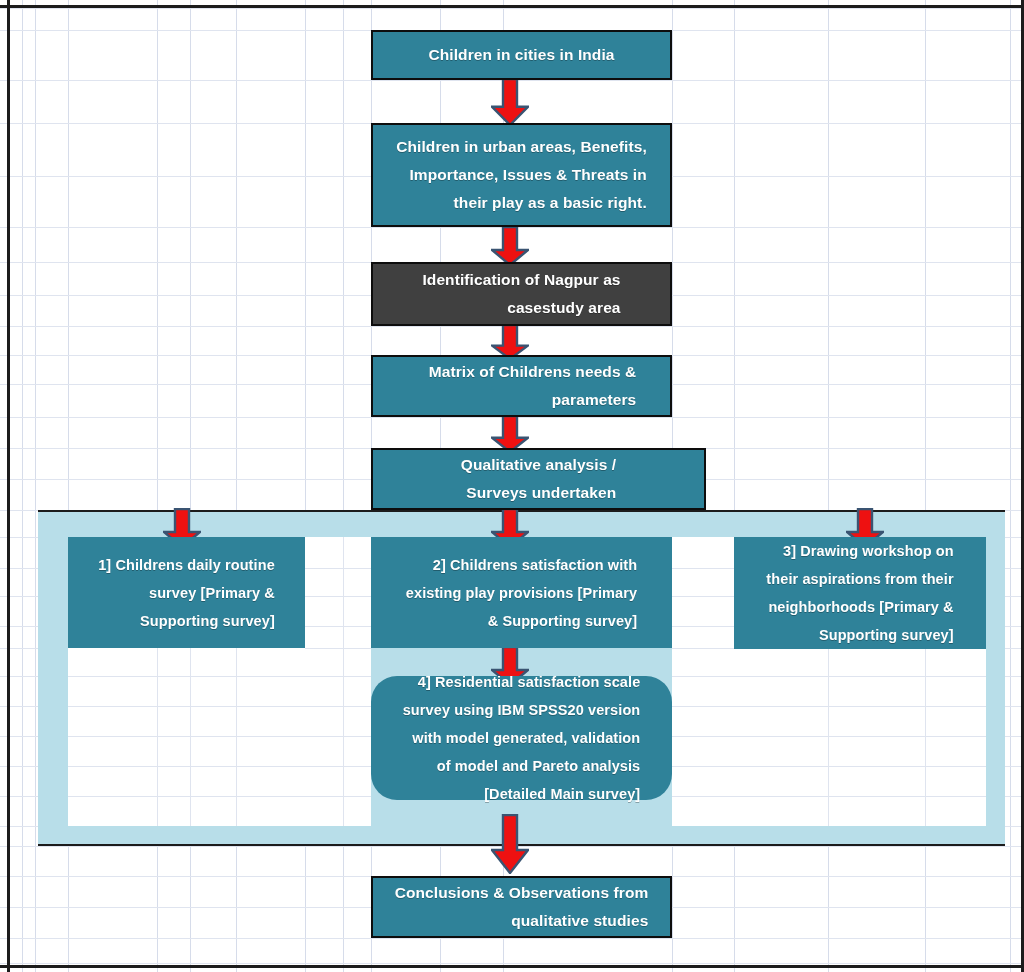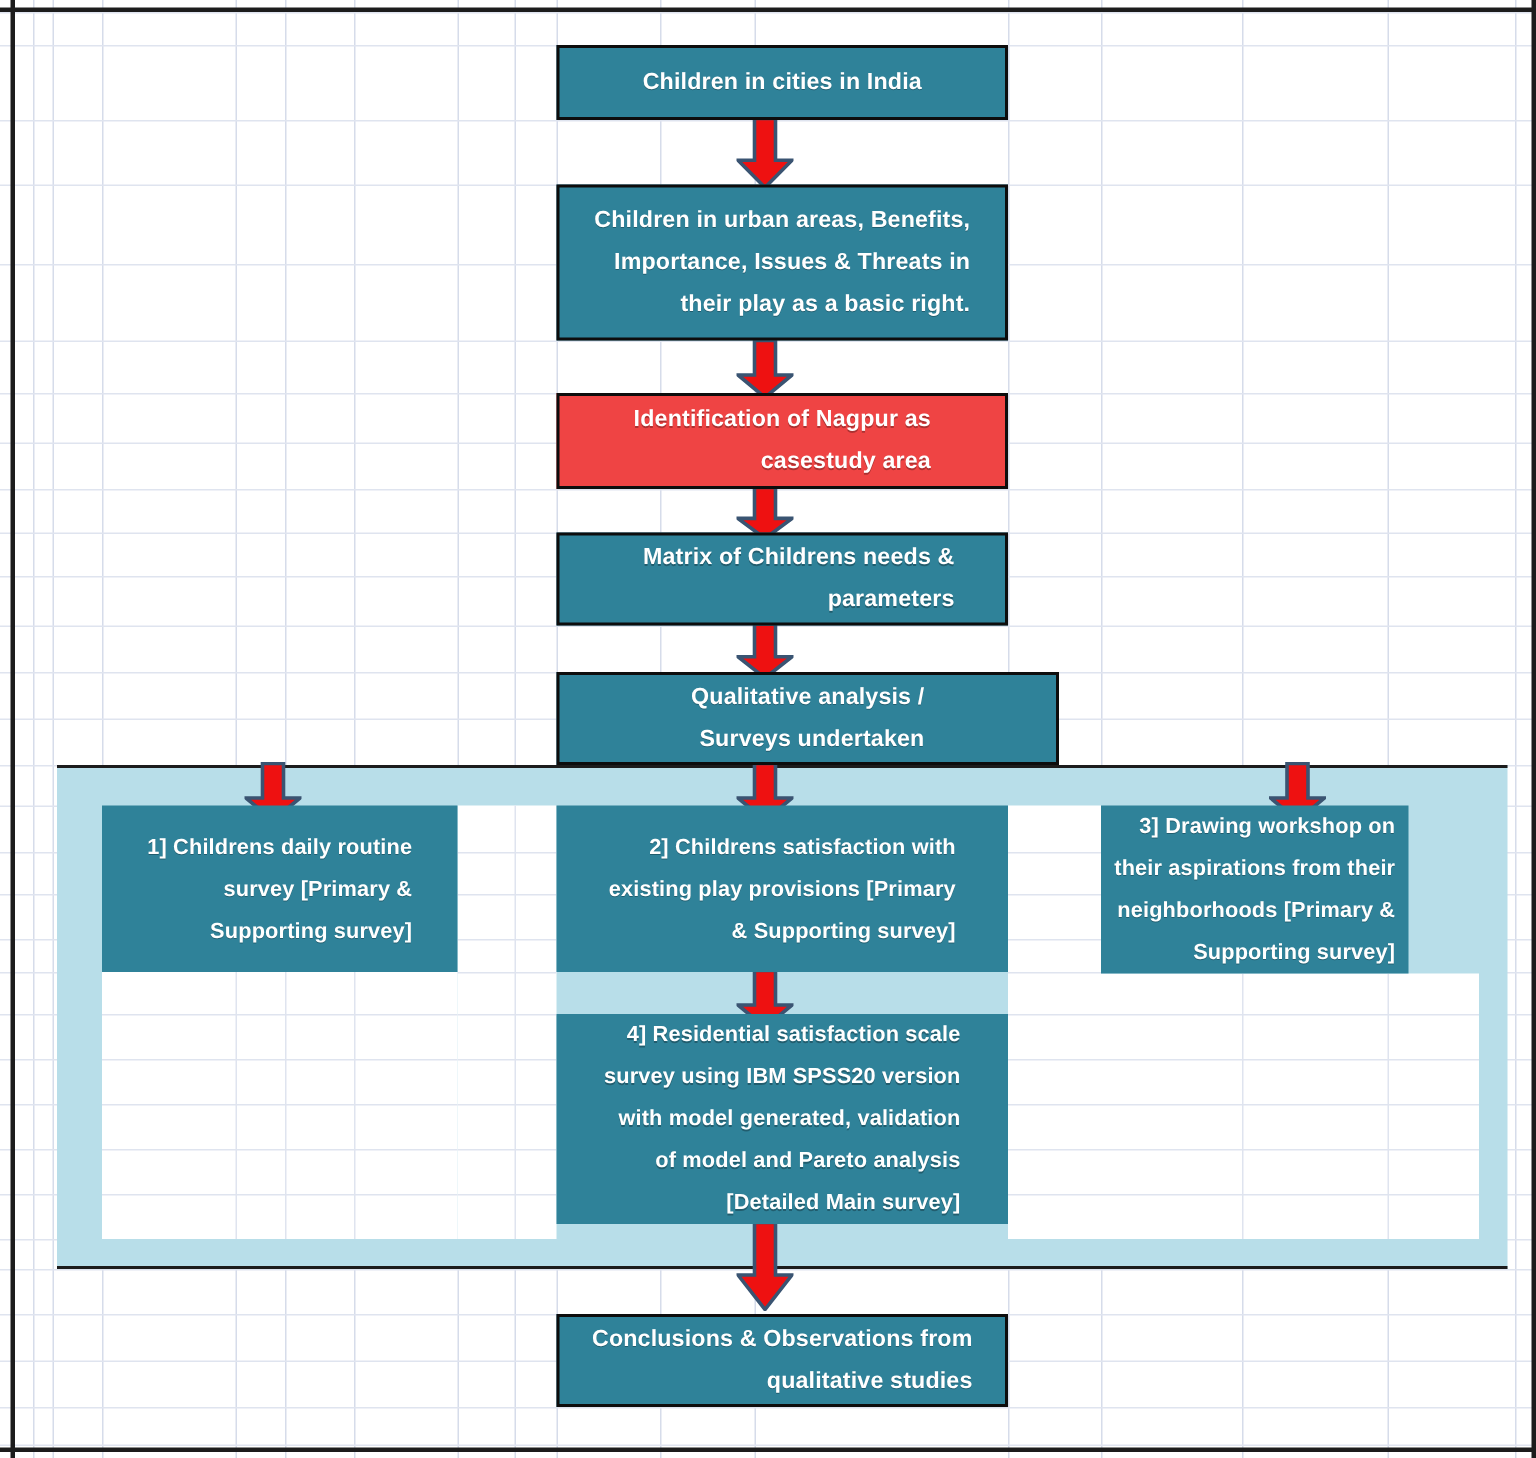--- a/index.html
+++ b/index.html
@@ -266,37 +266,37 @@
           <polygon points="12,1 26,1 26,36 37,36 19,59 1,36 12,36" fill="#ee1111" stroke="#3a5472" stroke-width="2.4" stroke-linejoin="miter"></polygon>
         </svg>
       </div>
     </div>
 
   <div id="node-layer">
       <div class="node" style="left: 371px; top: 30px; width: 301px; height: 50px; font-size: 15.5px; line-height: 26px; background: rgb(47, 130, 153);"><span>Children in cities in India</span></div>
       <div class="node" style="left: 371px; top: 123px; width: 301px; height: 104px; font-size: 15.5px; line-height: 28px; background: rgb(47, 130, 153);"><span>Children in urban areas, Benefits,
 Importance, Issues &amp; Threats in
 their play as a basic right.</span></div>
-      <div class="node" style="left: 371px; top: 262px; width: 301px; height: 64px; font-size: 15.5px; line-height: 28px; background: #ef4444;"><span>Identification of Nagpur as
+      <div class="node" style="left: 371px; top: 262px; width: 301px; height: 64px; font-size: 15.5px; line-height: 28px; background: #404040;"><span>Identification of Nagpur as
 casestudy area</span></div>
       <div class="node" style="left: 371px; top: 355px; width: 301px; height: 62px; font-size: 15.5px; line-height: 28px; background: rgb(47, 130, 153); padding-left: 28px;"><span>Matrix of  Childrens needs &amp;
 parameters</span></div>
       <div class="node" style="left: 371px; top: 448px; width: 335px; height: 62px; font-size: 15.5px; line-height: 28px; background: rgb(47, 130, 153);"><span>Qualitative analysis /
 Surveys undertaken</span></div>
       <div class="node noborder" style="left: 68px; top: 537px; width: 237px; height: 111px; font-size: 14.5px; line-height: 28px; background: rgb(47, 130, 153);"><span>1] Childrens daily routine
 survey   [Primary &amp;
 Supporting survey]</span></div>
       <div class="node noborder" style="left: 371px; top: 537px; width: 301px; height: 111px; font-size: 14.5px; line-height: 28px; background: rgb(47, 130, 153);"><span>2] Childrens satisfaction with
 existing play provisions   [Primary
 &amp; Supporting survey]</span></div>
-      <div class="node noborder" style="left: 734px; top: 537px; width: 205px; height: 112px; font-size: 14.5px; line-height: 28px; background: rgb(47, 130, 153);"><span>3] Drawing workshop on
+      <div class="node noborder" style="left: 734px; top: 537px; width: 252px; height: 112px; font-size: 14.5px; line-height: 28px; background: rgb(47, 130, 153);"><span>3] Drawing workshop on
 their aspirations from their
 neighborhoods   [Primary &amp;
 Supporting survey]</span></div>
-      <div class="node noborder" style="left: 371px; top: 676px; width: 301px; height: 140px; font-size: 14.5px; line-height: 28px; background: rgb(47, 130, 153);"><span>4] Residential satisfaction scale
+      <div class="node noborder" style="left: 371px; top: 676px; width: 301px; height: 124px; font-size: 14.5px; line-height: 28px; background: rgb(47, 130, 153); border-radius: 26px;"><span>4] Residential satisfaction scale
 survey using IBM SPSS20 version
 with model generated, validation
 of model and Pareto analysis
 [Detailed Main survey]</span></div>
       <div class="node" style="left: 371px; top: 876px; width: 301px; height: 62px; font-size: 15.5px; line-height: 28px; background: rgb(47, 130, 153);"><span>Conclusions &amp; Observations from
 qualitative studies</span></div>
     </div>
 
 </div>
 

